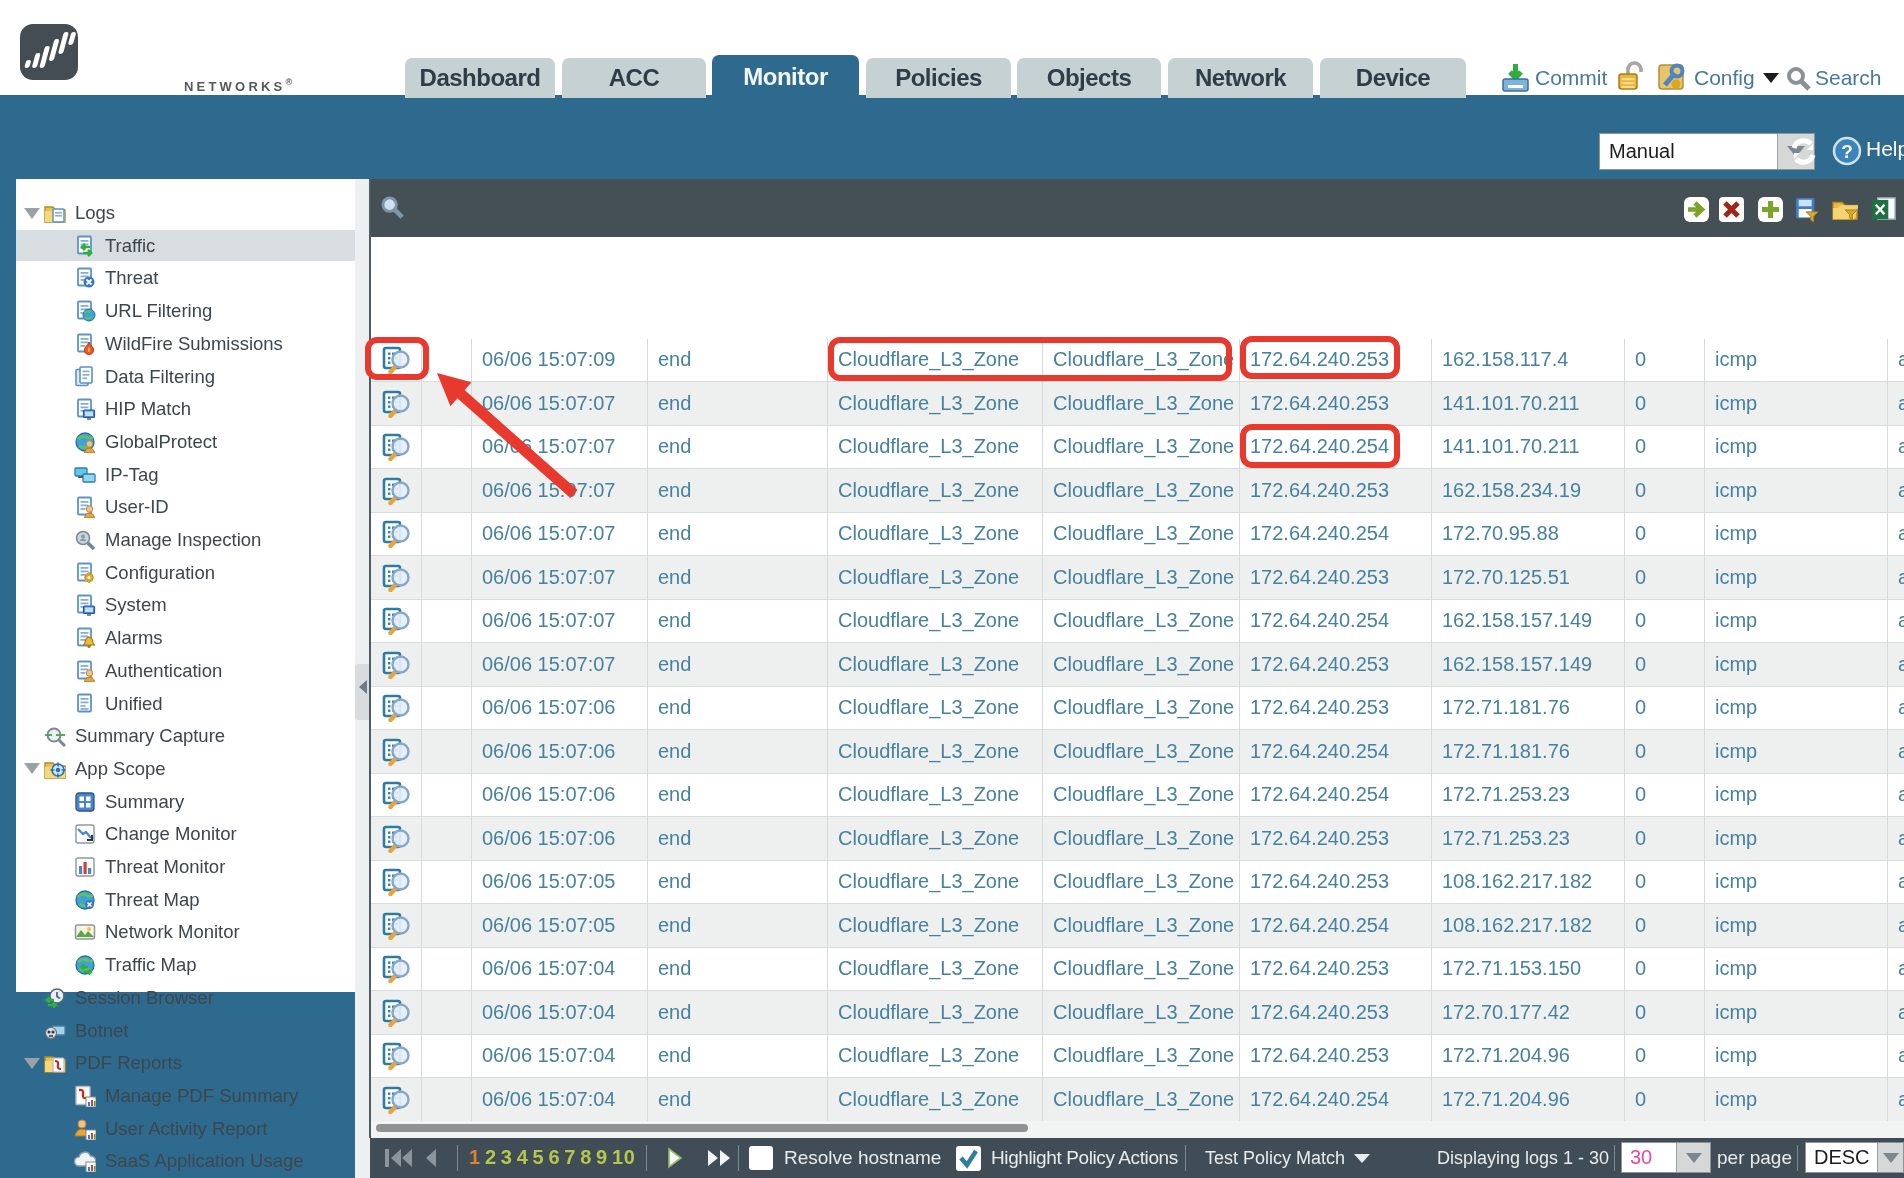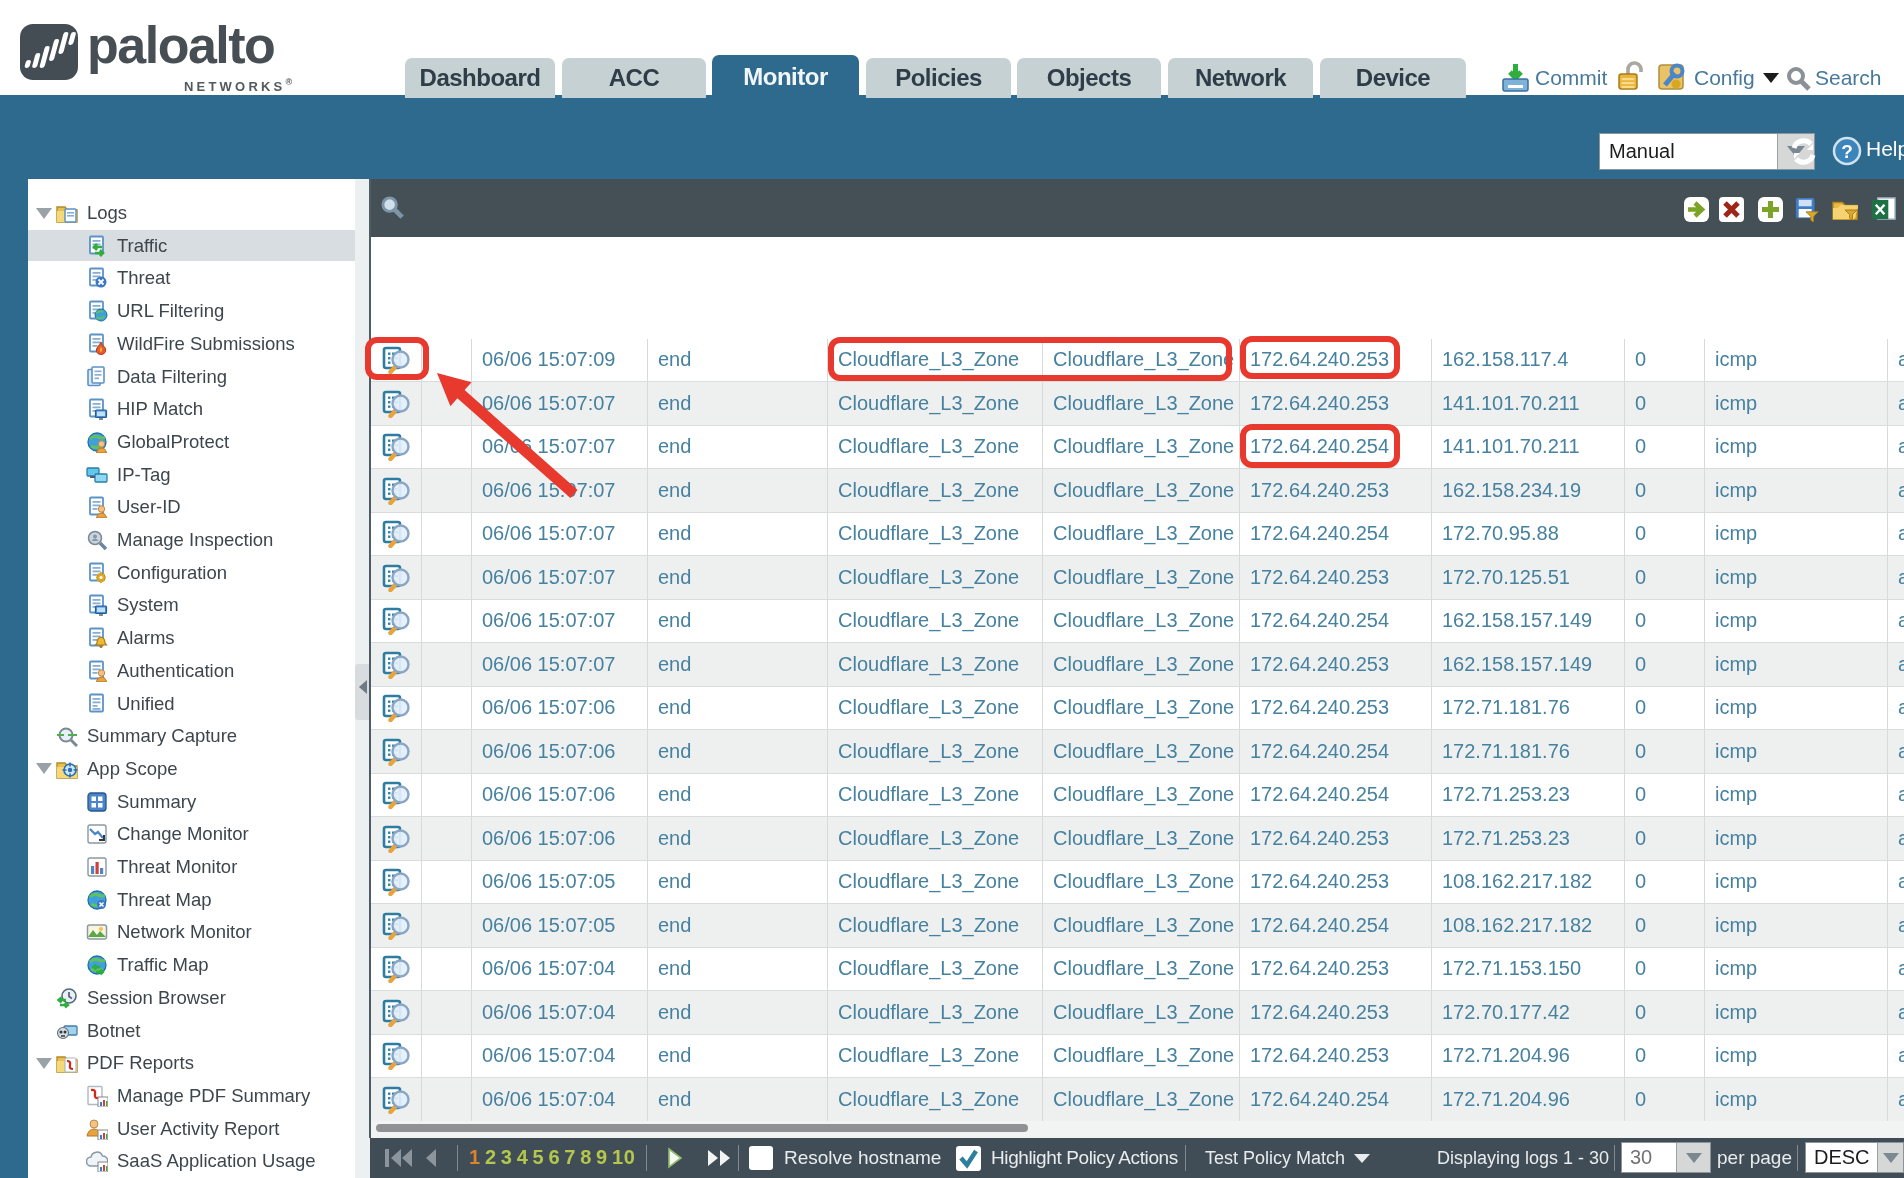--- a/index.html
+++ b/index.html
@@ -4,21 +4,21 @@
 *{margin:0;padding:0;box-sizing:border-box}
 html,body{width:1904px;height:1178px;overflow:hidden}
 body{font-family:"Liberation Sans",sans-serif;background:#2e6a8e;position:relative}
 #topbar{position:absolute;left:0;top:0;width:1904px;height:95px;background:#fff}
 #logoword{position:absolute;left:87px;top:15px;font-size:52px;font-weight:700;letter-spacing:-1.5px;color:#474e54}
 #logonet{position:absolute;left:184px;top:77px;font-size:13px;font-weight:700;letter-spacing:3.2px;color:#53595e}
 .tab{position:absolute;top:58px;height:40px;border-radius:7px 7px 0 0;background:#c6d1d3;color:#2e3d47;font-size:24px;font-weight:700;letter-spacing:-0.5px;text-align:center;line-height:40px;z-index:3}
 .tab.act{background:#2e6a8e;color:#f2f6f8;top:55px;height:43px;line-height:44px}
 .hlink{position:absolute;top:57px;height:42px;display:flex;align-items:center;font-size:21px;color:#47799c;z-index:4}
 #band .sel{position:absolute;background:#fff;border:1px solid #8d9499;display:flex}
-#sidebar{position:absolute;left:28px;top:179px;width:339px;height:999px;background:#fff}
+#sidebar{position:absolute;left:16px;top:179px;width:339px;height:813px;background:#fff}
 #splitter{position:absolute;left:355px;top:179px;width:15px;height:999px;background:#edf0f1}
 #main{position:absolute;left:370px;top:179px;width:1534px;height:999px;background:#fff}
 #fbar{position:absolute;left:0;top:0;width:1534px;height:58px;background:#455056}
 #finput{position:absolute;left:40px;top:12px;width:1264px;height:39px;background:#fff;border:1px solid #222;font-size:20px;color:#1c1c1c;line-height:37px;padding-left:11px;white-space:nowrap}
 .fico{position:absolute;top:18px;width:25px;height:25px}
 #thead{position:absolute;left:0;top:58px;width:1534px;height:101px;background:#f5cd69;display:flex}
 #thead .c{border-right:1px solid #dfb95b;height:101px;display:flex;align-items:center;padding-left:10px;font-size:21px;color:#3f4a52;flex:none}
 #rows{position:absolute;left:0;top:159.7px;width:1534px;height:782px;overflow:hidden}
 .row{position:relative;width:1534px;height:43.5px;border-bottom:1px solid #d8dcdc;display:flex;background:#fff}
 .row.alt{background:#eef0f0}
@@ -41,21 +41,20 @@
     <rect x="0" y="0" width="58" height="56" rx="13" fill="#454d54"></rect>
     <g fill="#fff" transform="skewX(-15)">
       <rect x="16" y="36" width="5" height="8" rx="2.4"></rect>
       <rect x="23.5" y="29" width="5" height="15" rx="2.4"></rect>
       <rect x="31" y="22" width="5" height="22" rx="2.4"></rect>
       <rect x="38.5" y="15" width="5" height="22" rx="2.4"></rect>
       <rect x="46" y="8" width="5" height="22" rx="2.4"></rect>
       <rect x="53.5" y="8" width="5" height="13" rx="2.4"></rect>
     </g>
   </svg>
-  <div id="logoword">paloalto</div>
   <div id="logonet">NETWORKS<span style="font-size:9px;vertical-align:6px;letter-spacing:0">®</span></div>
   <div class="tab" style="left:405px;width:150px">Dashboard</div>
   <div class="tab" style="left:562px;width:144px">ACC</div>
   <div class="tab act" style="left:712px;width:147px">Monitor</div>
   <div class="tab" style="left:866px;width:145px">Policies</div>
   <div class="tab" style="left:1017px;width:144px">Objects</div>
   <div class="tab" style="left:1168px;width:145px">Network</div>
   <div class="tab" style="left:1320px;width:146px">Device</div>
   <div class="hlink" style="left:1502px">
     <svg width="27" height="30" viewBox="0 0 27 30" style="margin-right:6px">
@@ -984,21 +983,21 @@
         <rect x="0" y="0" width="25" height="25" rx="3" fill="#fff"></rect>
         <path d="M5 12 l6 7 9-14" stroke="#2e7f9e" stroke-width="4.5" fill="none"></path>
       </svg>
       <span style="position:absolute;left:621px;top:9px;letter-spacing:-0.4px">Highlight Policy Actions</span>
       <div class="vsep" style="position:absolute;left:815px;top:7px"></div>
       <span style="position:absolute;left:835px;top:10px;font-size:18px">Test Policy Match</span>
       <span style="position:absolute;left:984px;top:16px;width:0;height:0;border-left:8px solid transparent;border-right:8px solid transparent;border-top:9px solid #e8ecee"></span>
       <span style="position:absolute;left:1067px;top:10px;font-size:18px">Displaying logs 1 - 30</span>
       <div class="vsep" style="position:absolute;left:1244px;top:7px"></div>
       <span style="position:absolute;left:1251px;top:4px;width:90px;height:31px;background:#fff;border:1px solid #8d9499;display:flex">
-        <span style="flex:1;color:#737373;font-size:20px;line-height:29px;padding-left:8px">30</span>
+        <span style="flex:1;color:#ec4899;font-size:20px;line-height:29px;padding-left:8px">30</span>
         <span style="width:34px;background:#d6d8d8;border-left:1px solid #9aa0a4;display:flex;align-items:center;justify-content:center">
           <span style="width:0;height:0;border-left:8px solid transparent;border-right:8px solid transparent;border-top:10px solid #7b8891"></span>
         </span>
       </span>
       <span style="position:absolute;left:1347px;top:9px">per page</span>
       <div class="vsep" style="position:absolute;left:1427px;top:7px"></div>
       <span style="position:absolute;left:1435px;top:4px;width:99px;height:31px;background:#fff;border:1px solid #8d9499;display:flex">
         <span style="flex:1;color:#1c1c1c;font-size:20px;line-height:29px;padding-left:8px">DESC</span>
         <span style="width:26px;background:#d6d8d8;border-left:1px solid #9aa0a4;display:flex;align-items:center;justify-content:center">
           <span style="width:0;height:0;border-left:8px solid transparent;border-right:8px solid transparent;border-top:10px solid #7b8891"></span>

